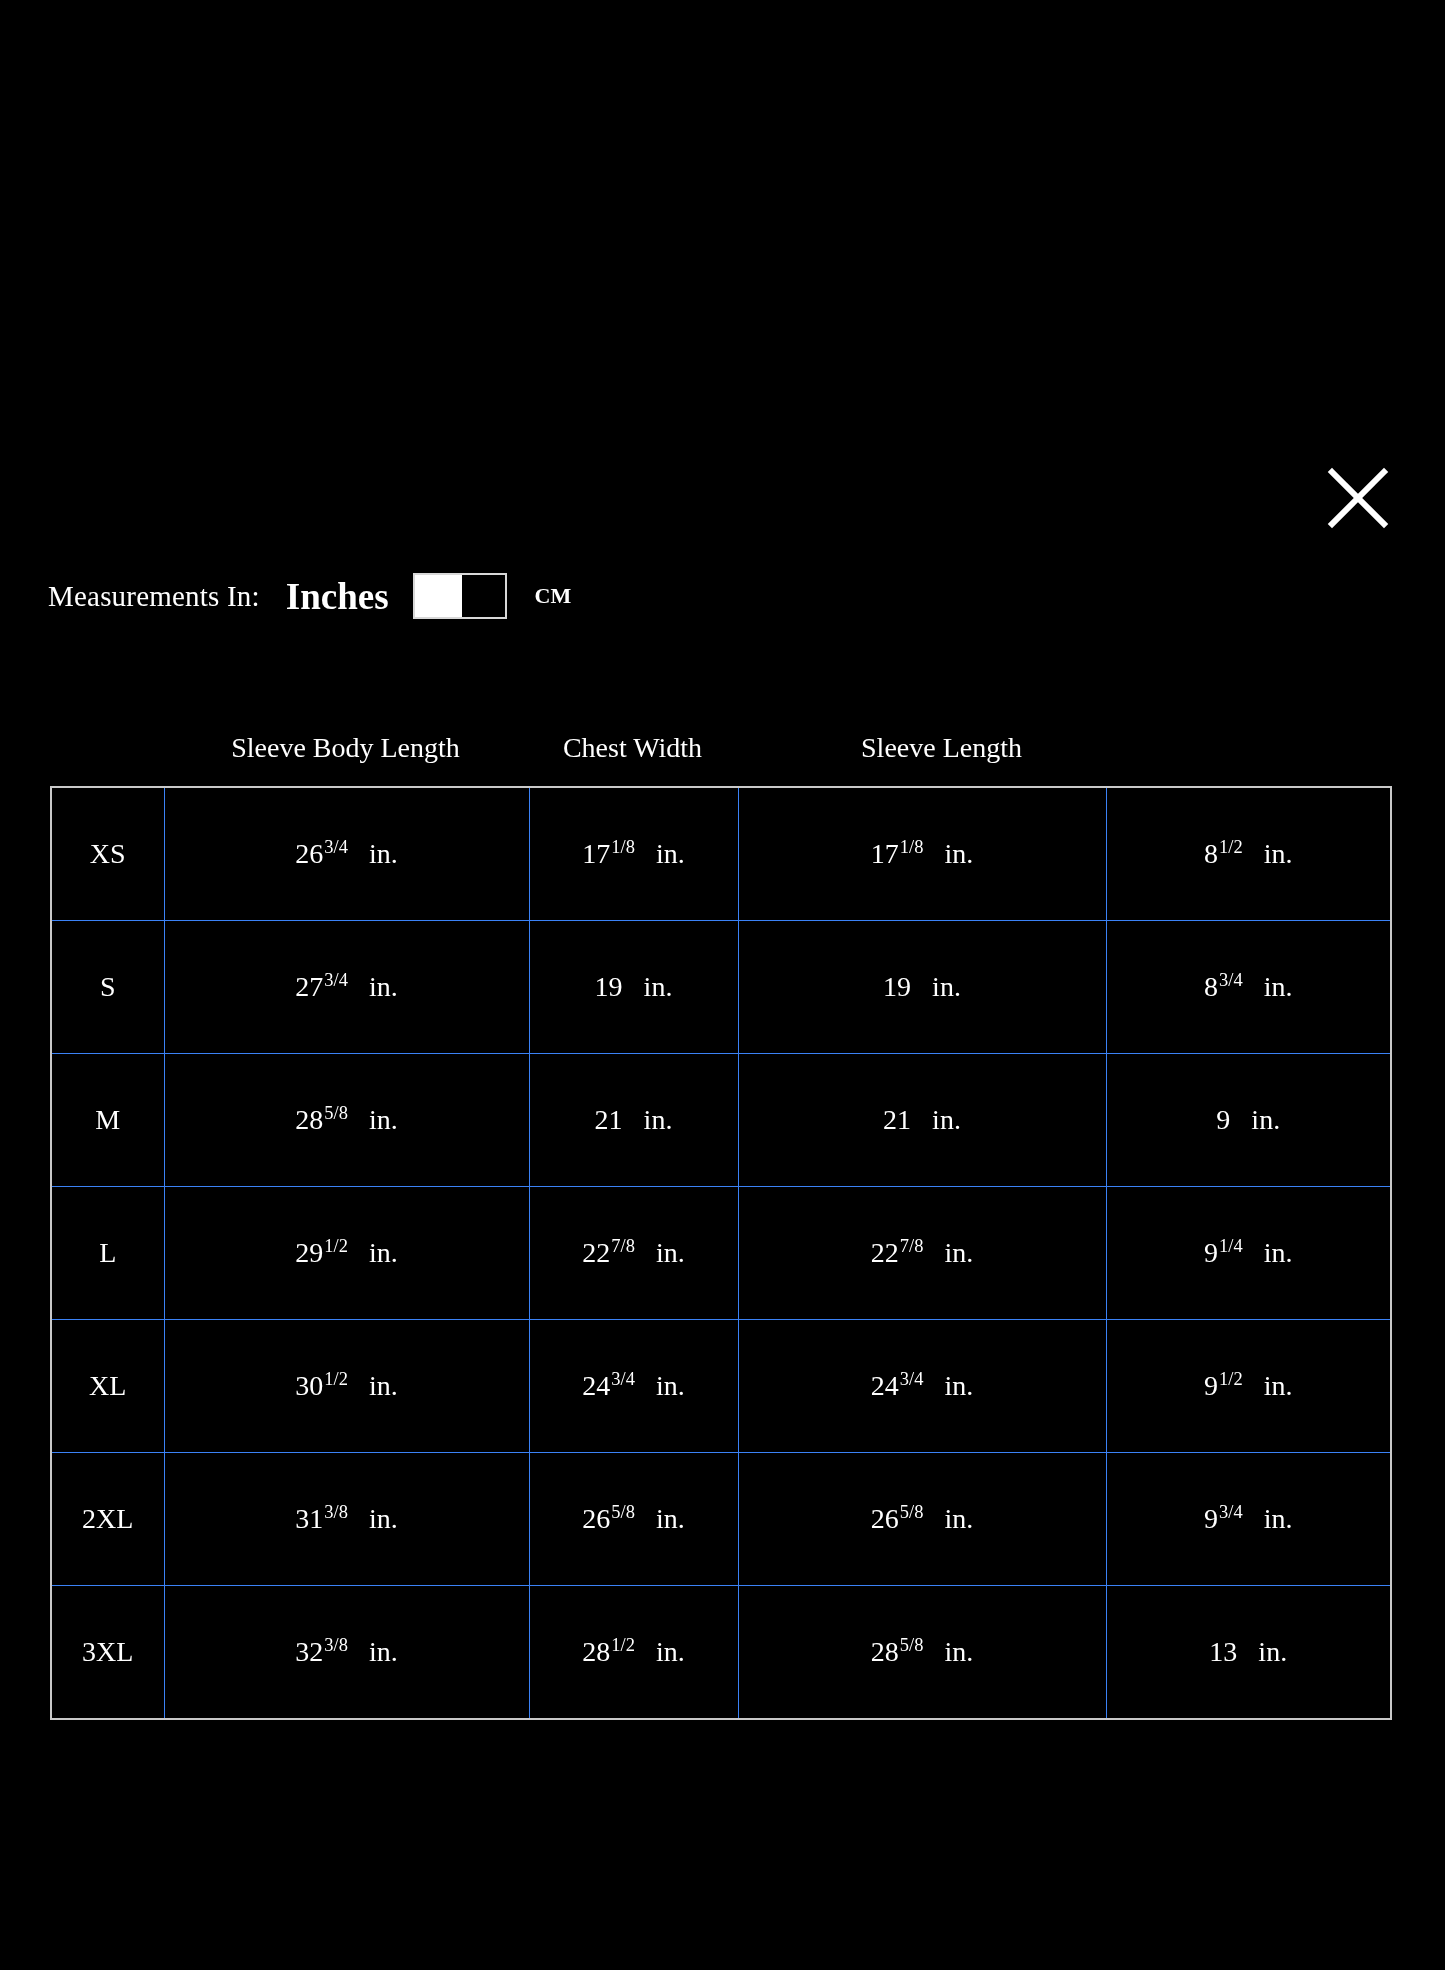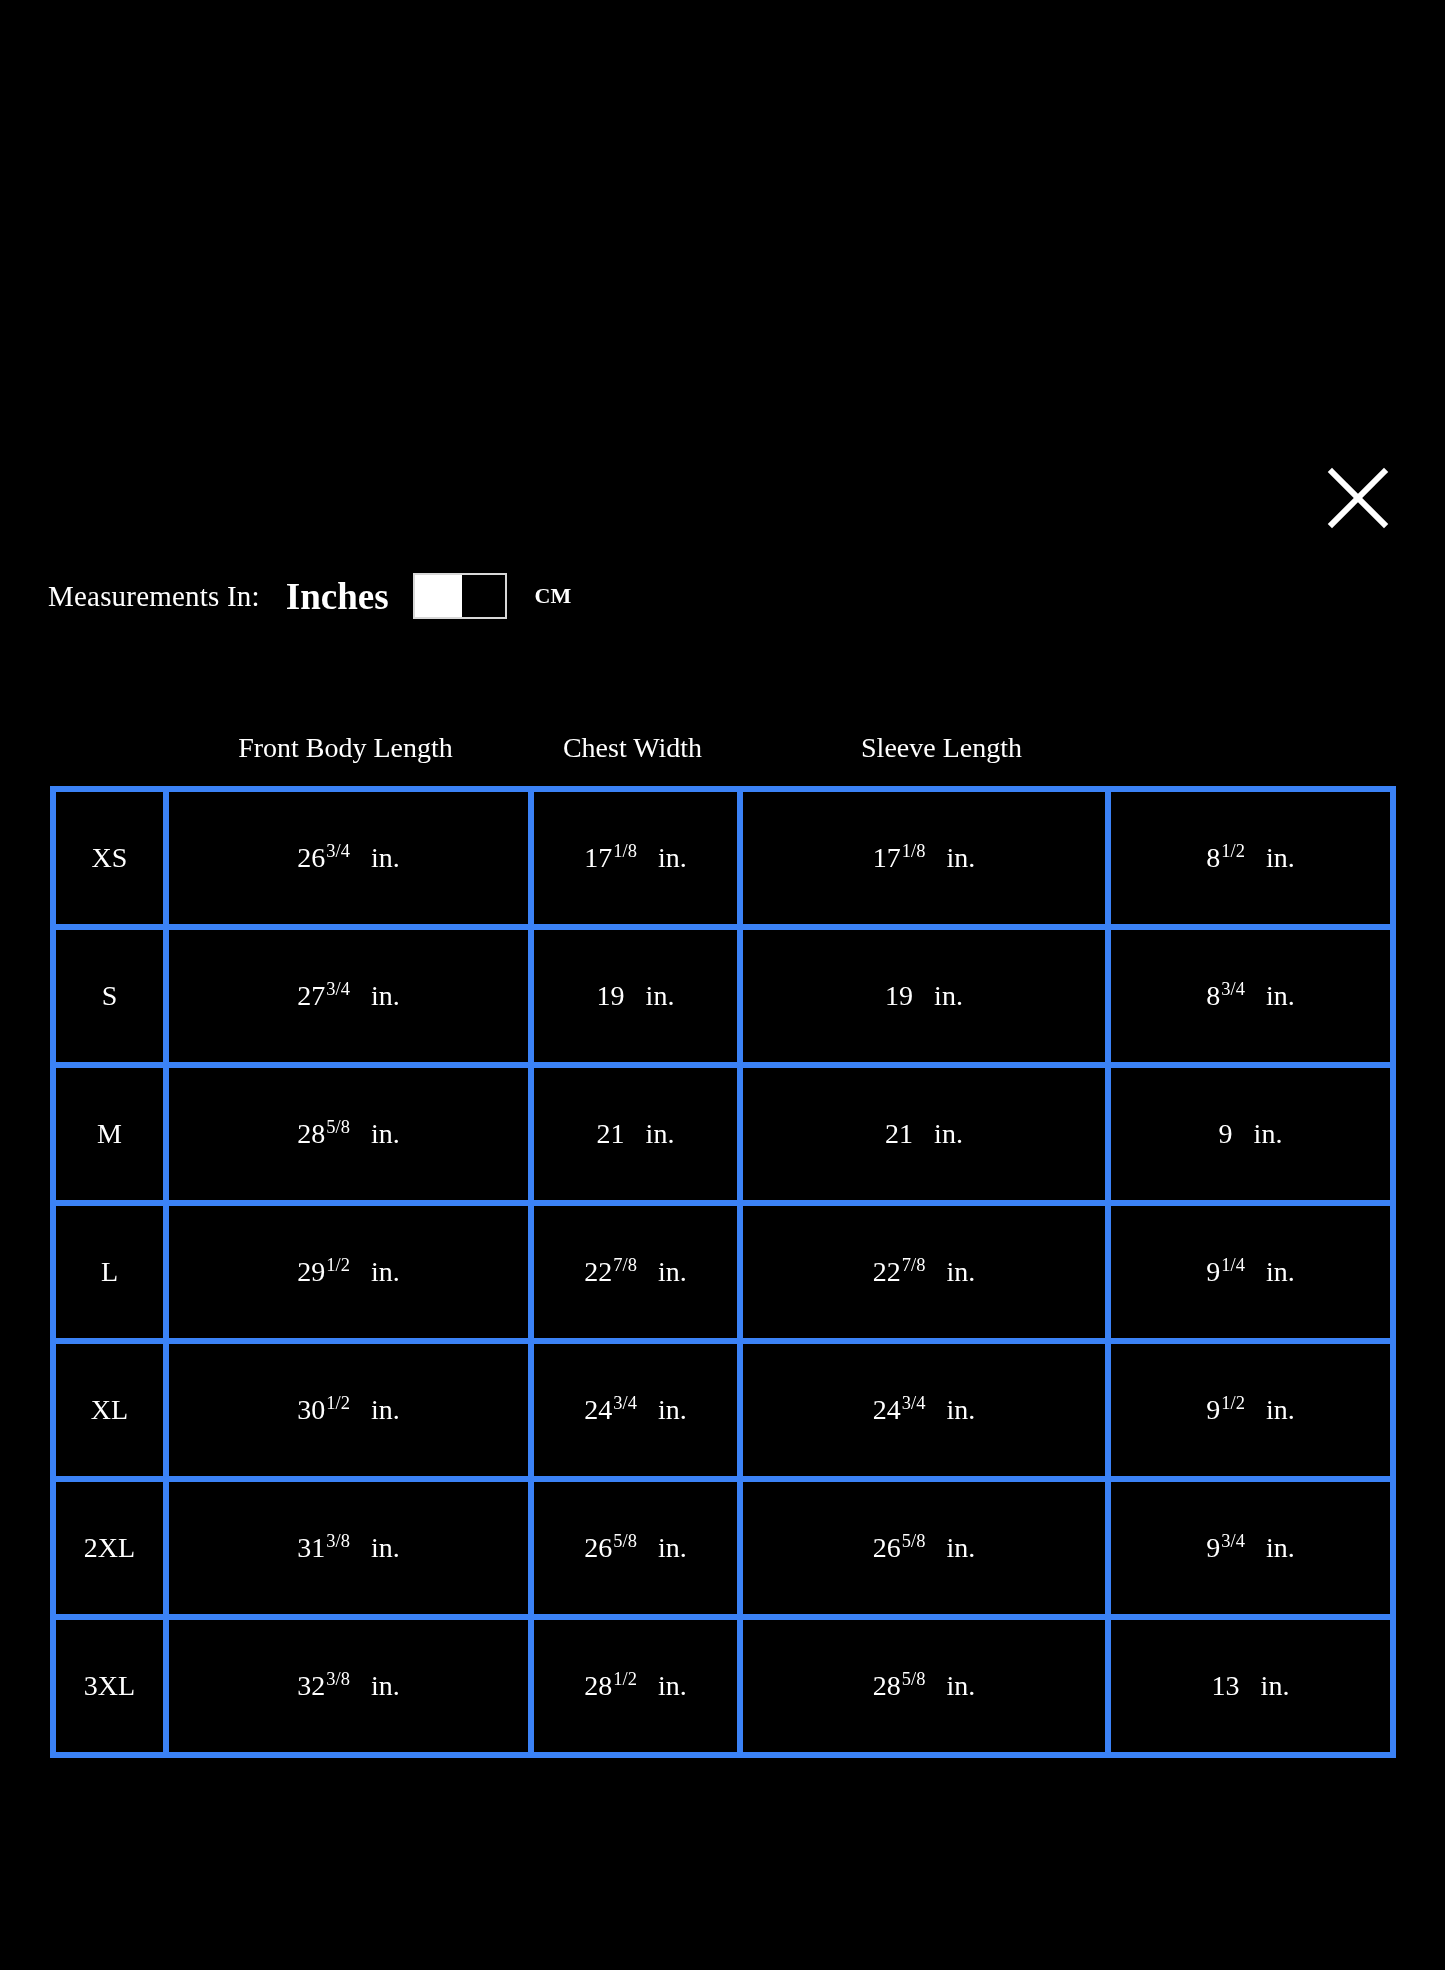--- a/index.html
+++ b/index.html
@@ -102,21 +102,21 @@
   #column-headers .col-head.c3 { width: 285px; text-align: right; }
 
   
   #measure-table {
     border-collapse: collapse;
     table-layout: fixed;
     width: 1340px;
     border: 2px solid #c9c9c9;
   }
   #measure-table td {
-    border: 6px solid #3b82f6;
+    border: 1px solid #3b82f6;
     height: 98px;
     text-align: center;
     vertical-align: middle;
     font-size: 28px;
     color: #ffffff;
     padding: 17px;
   }
   #measure-table td.size-cell {
     width: 113px;
     font-size: 28px;
@@ -154,21 +154,21 @@
   <span id="unit-toggle">
     <span id="unit-toggle-knob" style="left: 0px;"></span>
   </span>
   <span id="unit-cm-label">CM</span>
 </div>
 
 <div id="size-chart">
 
   <div id="column-headers">
     <div class="col-head-spacer"></div>
-    <div class="col-head c0">Front Body Length</div>
+    <div class="col-head c0">Sleeve Body Length</div>
     <div class="col-head c1">Chest Width</div>
     <div class="col-head c3">Sleeve Length</div>
   </div>
 
   <table id="measure-table">
     <colgroup>
       <col class="c0">
         <col class="c1">
         <col class="c2">
         <col class="c3">

